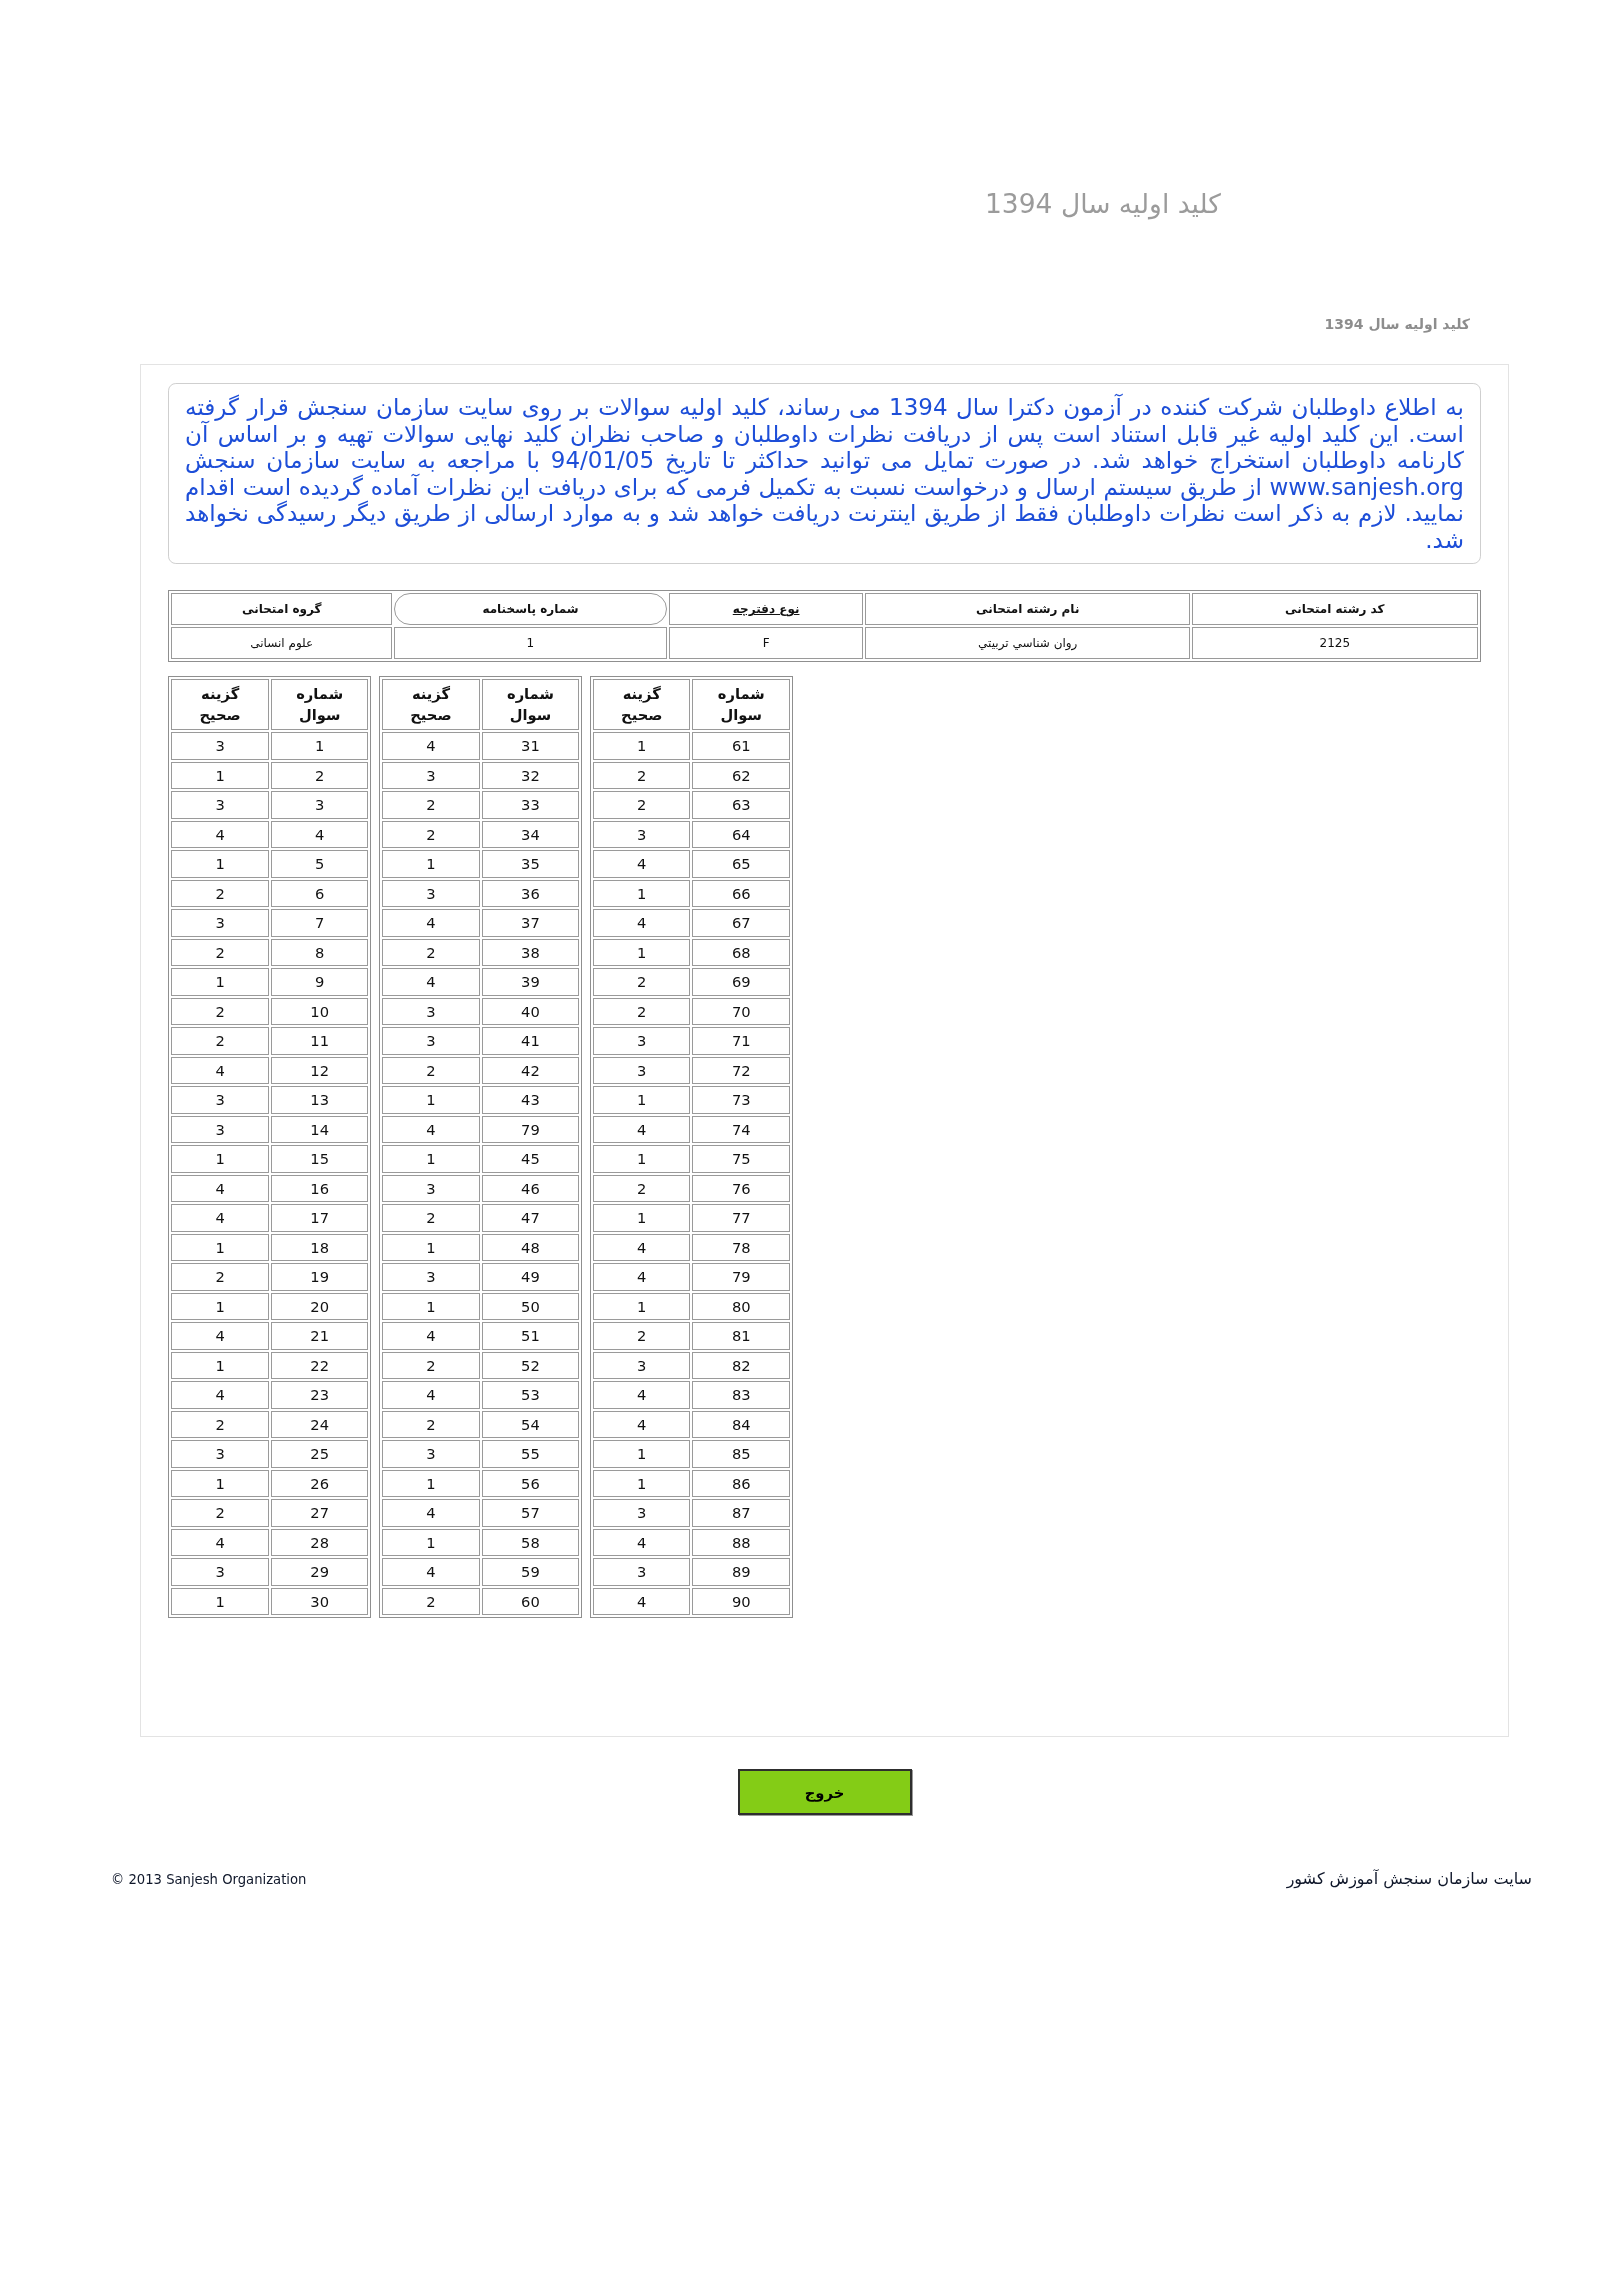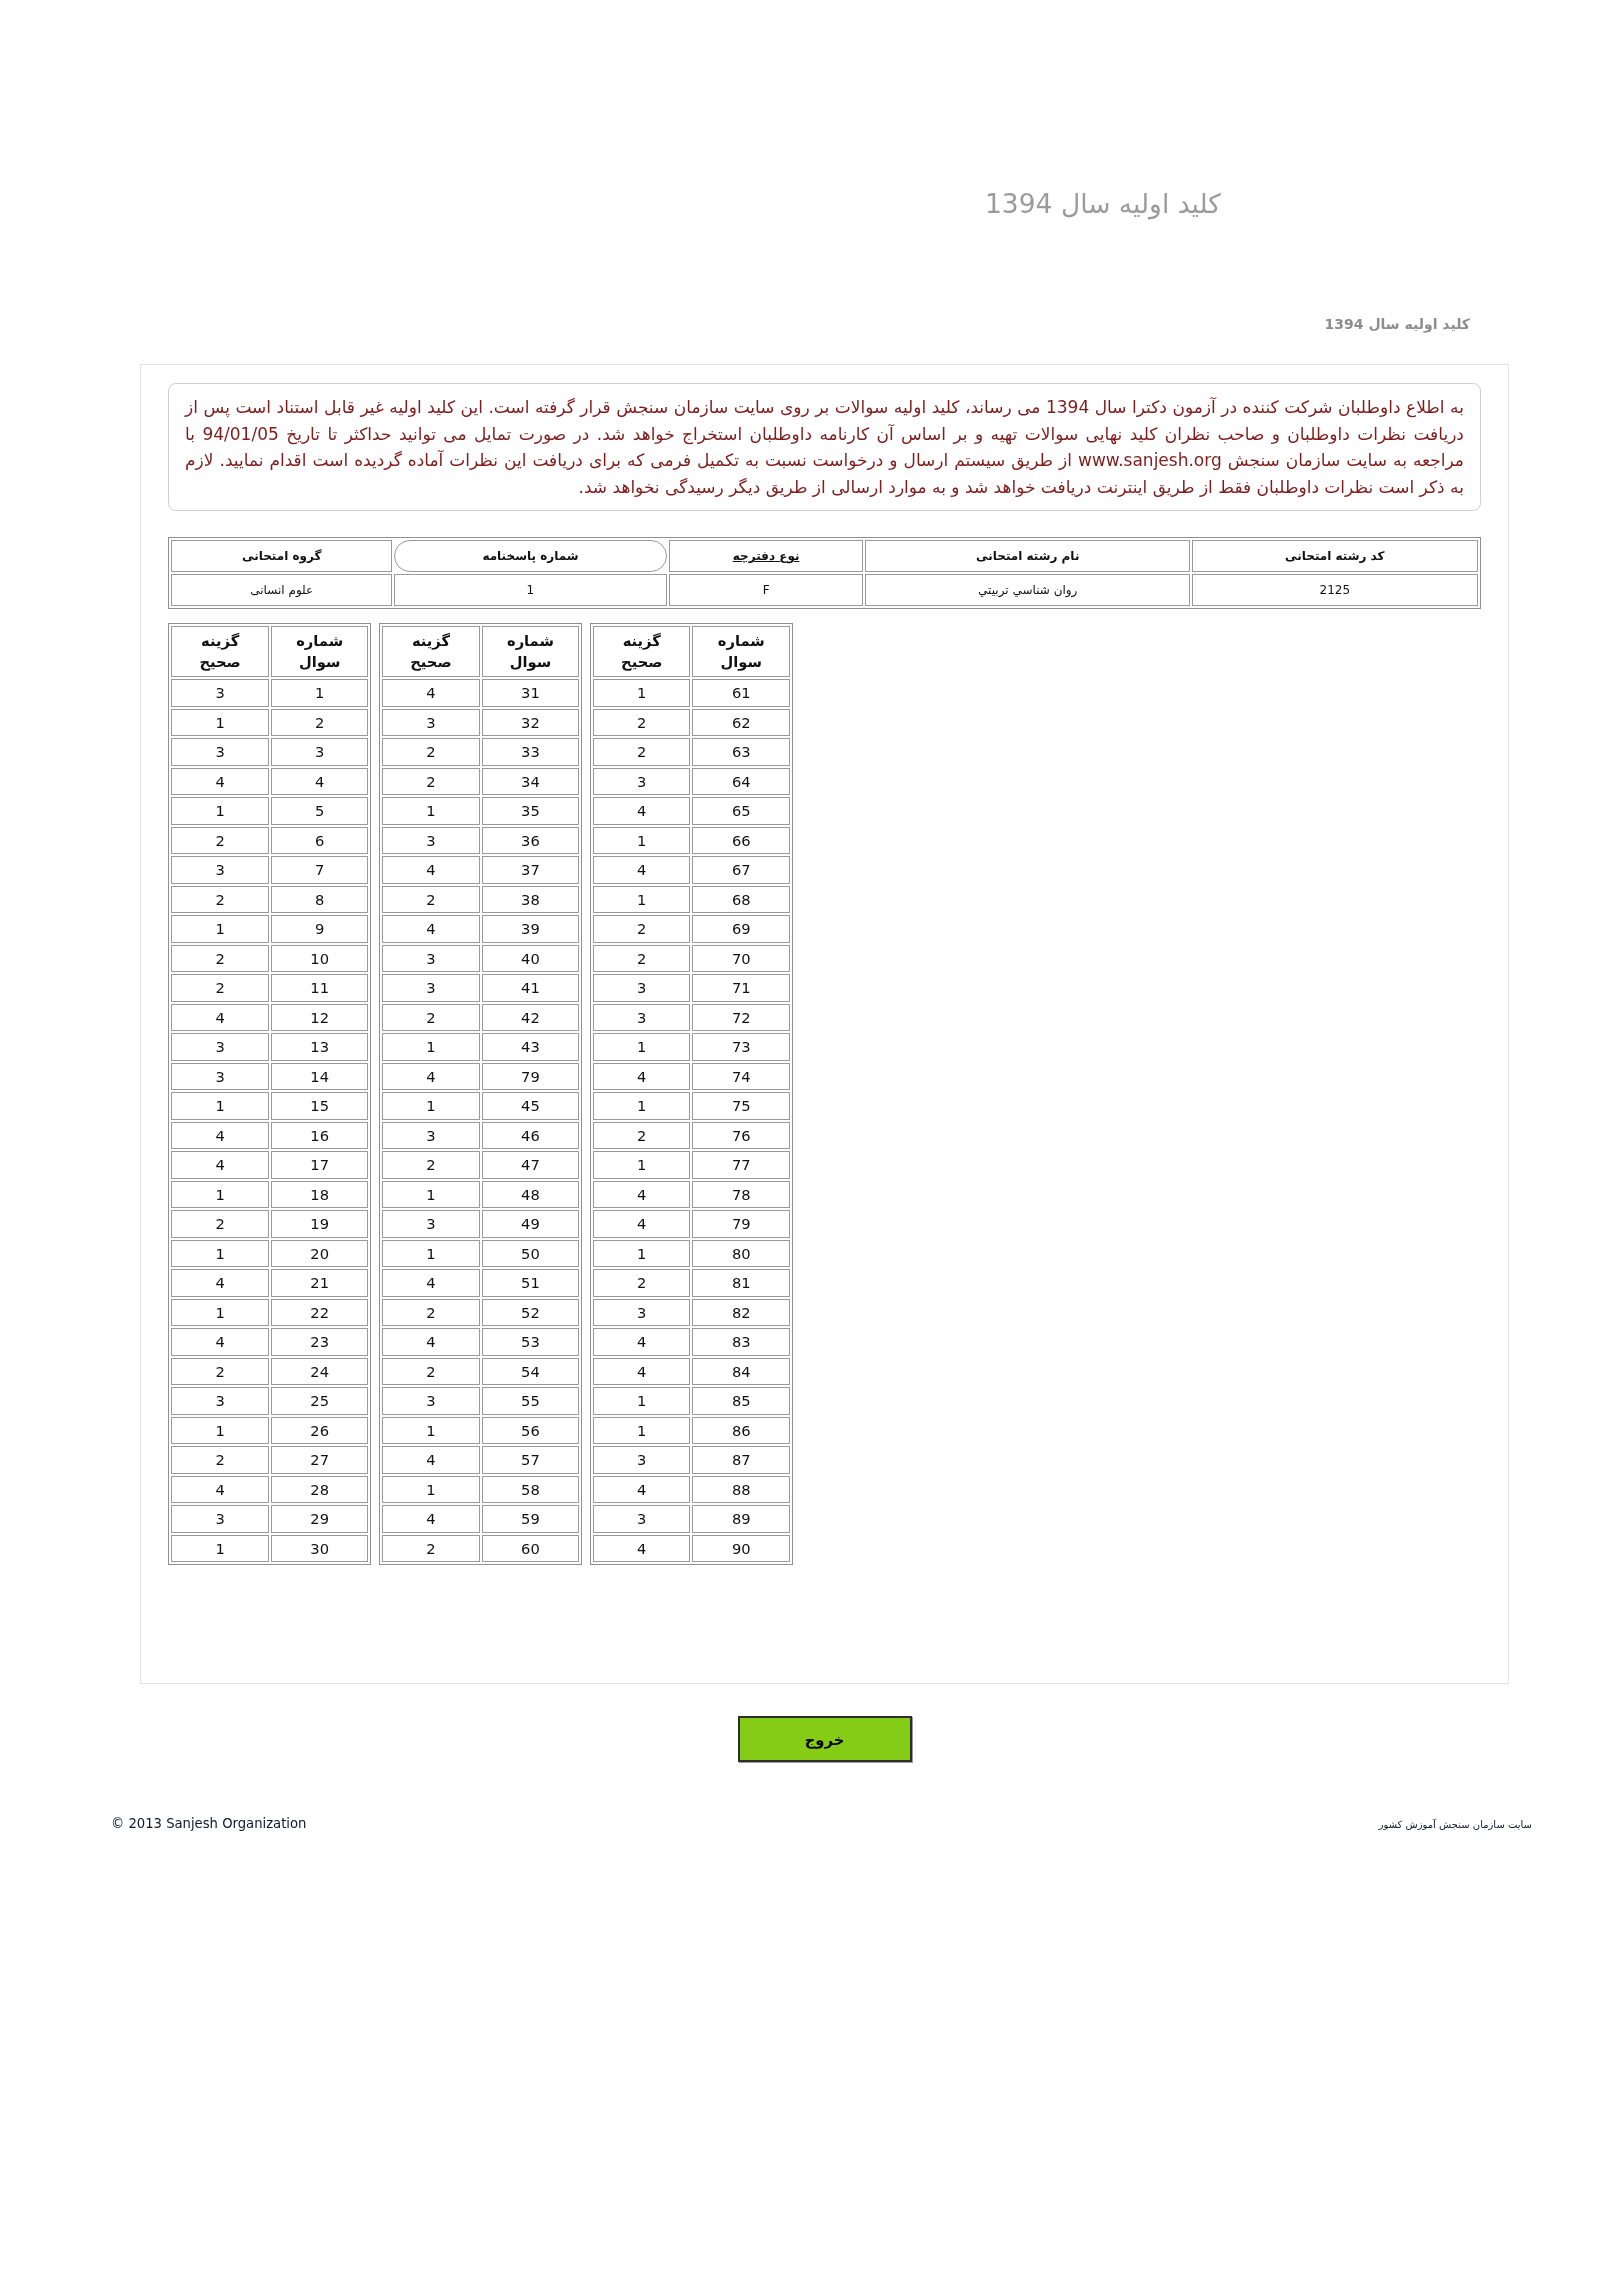--- a/index.html
+++ b/index.html
@@ -35,23 +35,23 @@
     background: #fff;
     padding: 18.6px 27.4px 118px 27.4px;
     box-sizing: border-box;
   }
   .notice {
     border: 1px solid #cfcfcf;
     border-radius: 7.8px;
     padding: 9.8px 15.7px;
     direction: rtl;
     text-align: justify;
-    font-size: 17px;
+    font-size: 23px;
     line-height: 26.5px;
-    color: #7f1d1d;
+    color: #1d4ed8;
   }
   table.info-table {
     margin-top: 26.5px;
     width: 100%;
     direction: rtl;
     border-collapse: separate;
     border-spacing: 2px;
     border: 1px solid #8f8f8f;
     background: #fff;
   }
@@ -120,21 +120,21 @@
   }
   .footer {
     margin-top: 54px;
     padding: 0 91px 0 111px;
     display: flex;
     justify-content: space-between;
     align-items: baseline;
     font-size: 13.2px;
     color: #0f172a;
   }
-  .footer .site { direction: rtl; font-size: 10px; margin-left: 31px; }
+  .footer .site { direction: rtl; font-size: 16px; margin-left: 31px; }
 </style>
 </head>
 <body>
 
 <div class="main-title">کلید اولیه سال 1394</div>
 
 <div class="sub-title">کلید اولیه سال 1394</div>
 
 <div class="panel">
 

